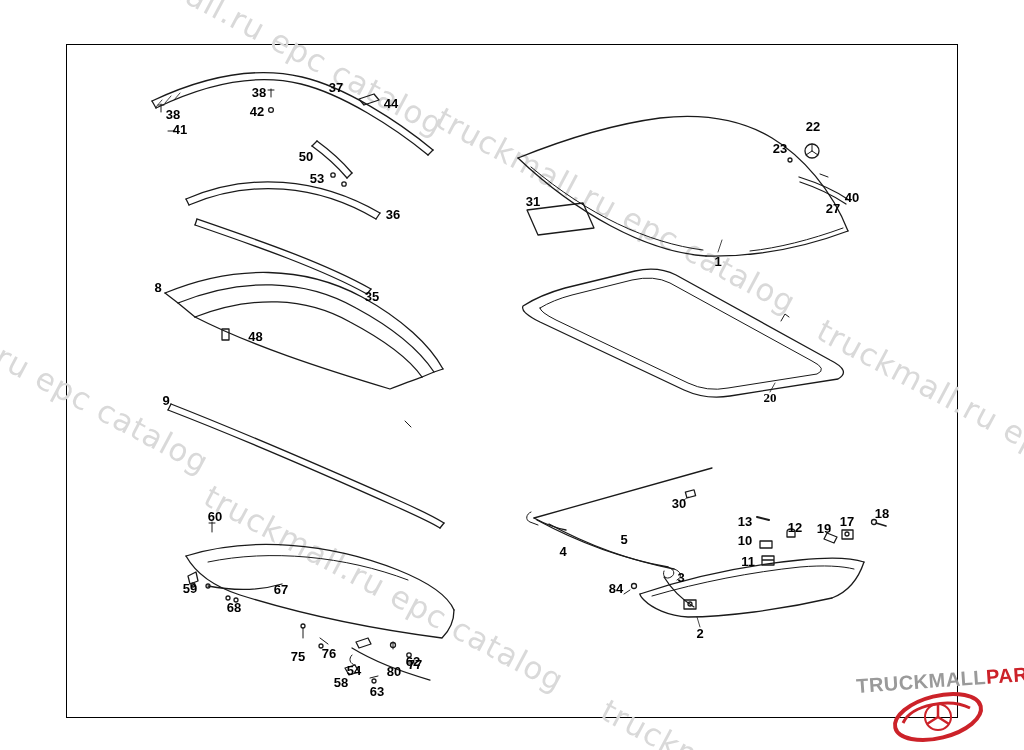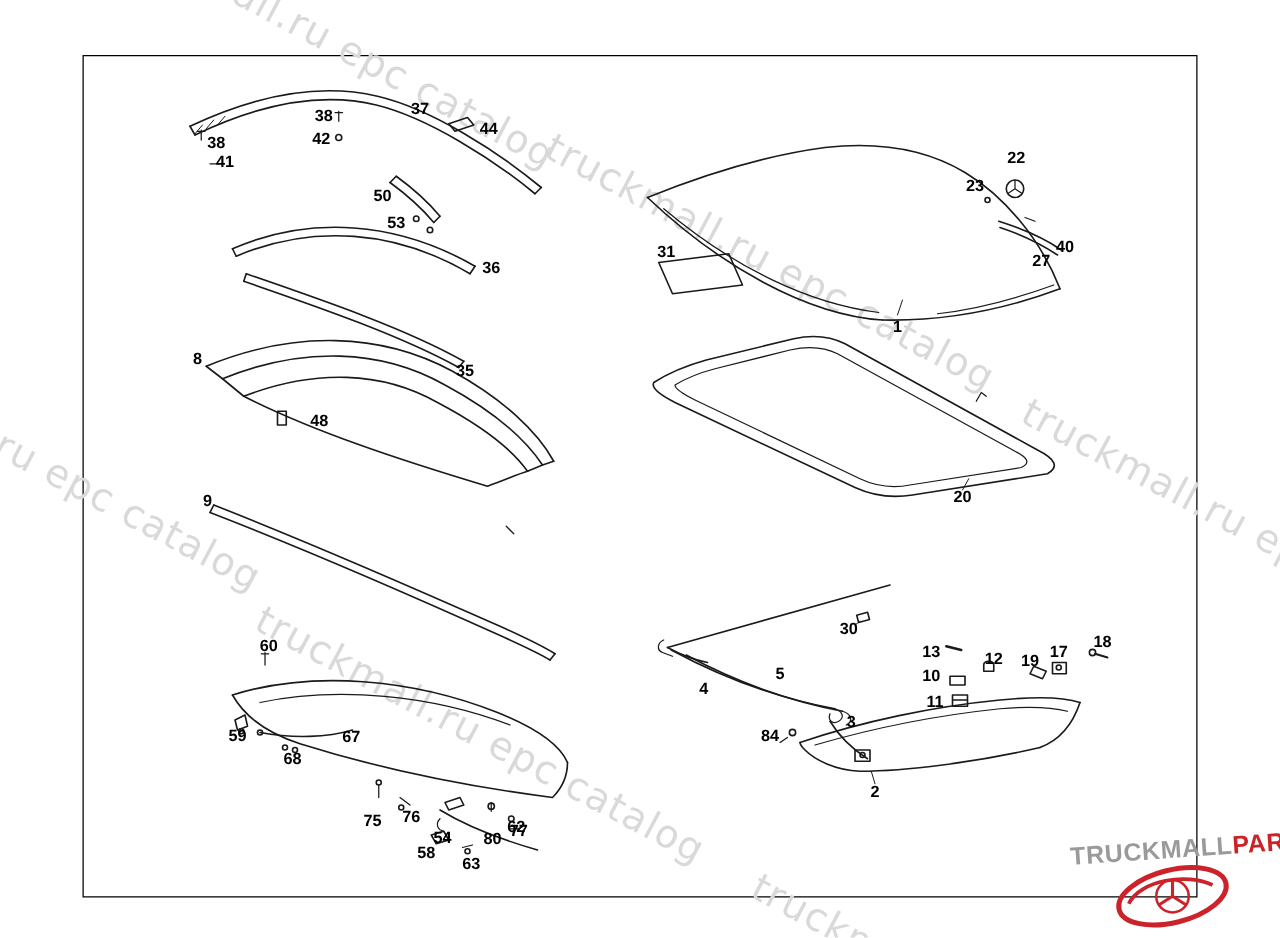--- a/index.html
+++ b/index.html
@@ -203,21 +203,21 @@
       <span class="part-label" style="left: 372px; top: 296px;">35</span>
       <span class="part-label" style="left: 158px; top: 287px;">8</span>
       <span class="part-label" style="left: 237px; top: 336px; padding-left: 37px;">48</span>
       <span class="part-label" style="left: 166px; top: 400px;">9</span>
       <span class="part-label" style="left: 813px; top: 126px;">22</span>
       <span class="part-label" style="left: 780px; top: 148px;">23</span>
       <span class="part-label" style="left: 852px; top: 197px;">40</span>
       <span class="part-label" style="left: 833px; top: 208px;">27</span>
       <span class="part-label" style="left: 533px; top: 201px;">31</span>
       <span class="part-label" style="left: 718px; top: 261px;">1</span>
-      <span class="part-label" style="left: 770px; top: 397px;">20</span>
+      <span class="part-label" style="left: 770px; top: 397px; font-family: Liberation Serif, serif;">20</span>
       <span class="part-label" style="left: 215px; top: 516px;">60</span>
       <span class="part-label" style="left: 190px; top: 588px;">59</span>
       <span class="part-label" style="left: 234px; top: 607px;">68</span>
       <span class="part-label" style="left: 281px; top: 589px;">67</span>
       <span class="part-label" style="left: 298px; top: 640px; margin-top: 16px;">75</span>
       <span class="part-label" style="left: 329px; top: 653px;">76</span>
       <span class="part-label" style="left: 354px; top: 634px; margin-top: 36px;">54</span>
       <span class="part-label" style="left: 394px; top: 636px; margin-top: 35px;">80</span>
       <span class="part-label" style="left: 413px; top: 651px; margin-top: 10px;">62</span>
       <span class="part-label" style="left: 415px; top: 664px;">77</span>

